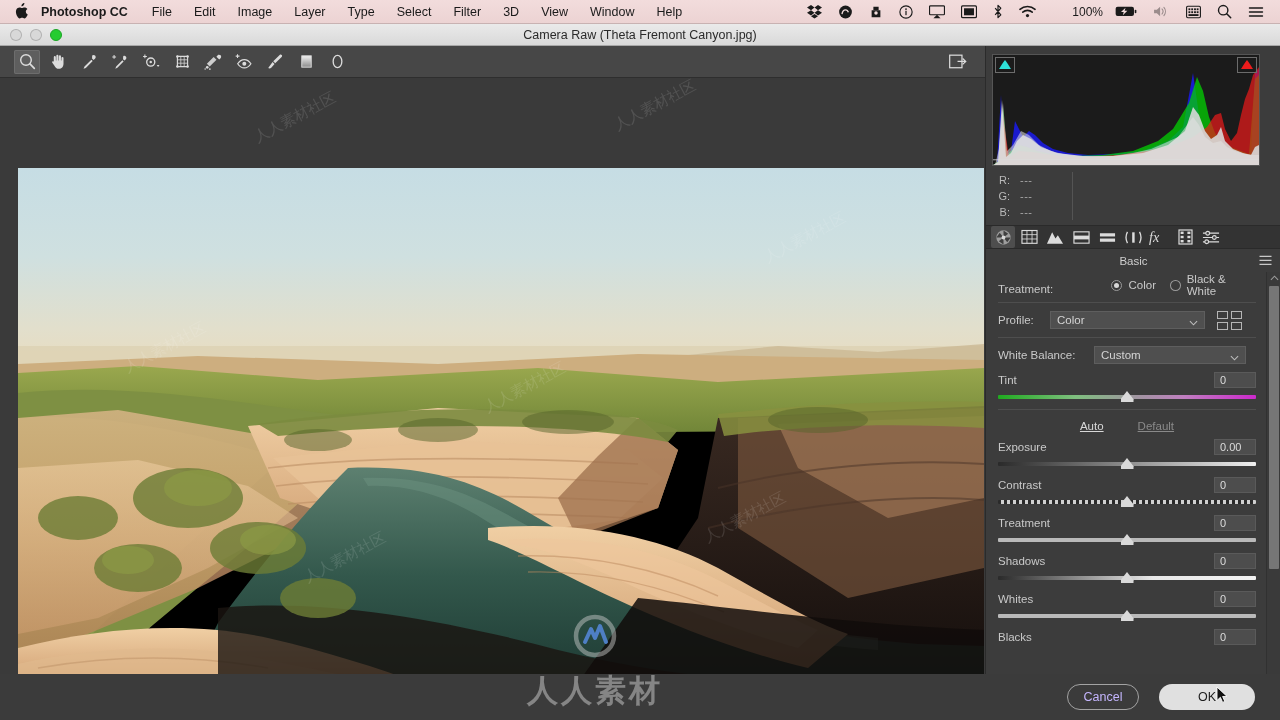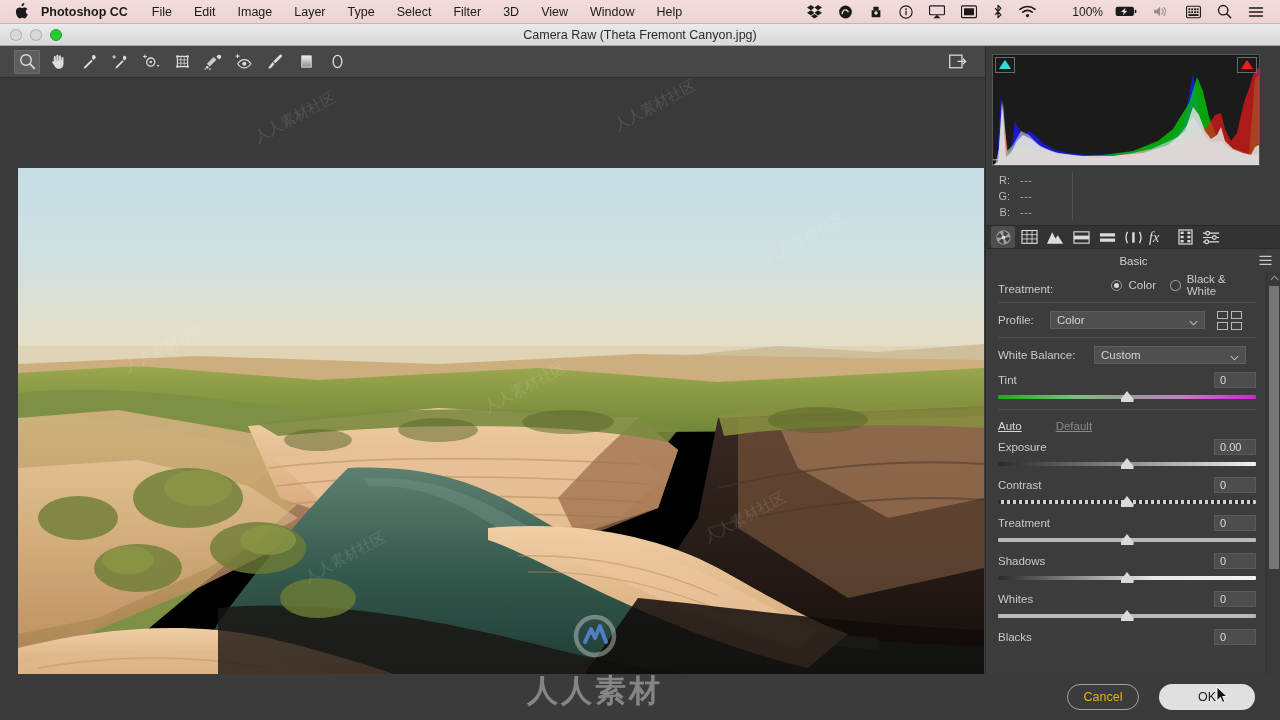--- a/index.html
+++ b/index.html
@@ -180,21 +180,21 @@
   .bar.tint { background:linear-gradient(to right,#1faa1f 0%,#7fbf7f 30%,#9a9a9a 50%,#c07fc0 72%,#cc29cc 100%); }
   .bar.grey { background:#b9b9b9; }
   .bar.expo { background:linear-gradient(to right,#2a2a2a 0%,#f0f0f0 100%); }
   .bar.contr { background:repeating-linear-gradient(to right,#2a2a2a 0 3px,#d0d0d0 3px 6px); }
   .bar.shad { background:linear-gradient(to right,#2a2a2a 0%,#e8e8e8 60%,#f2f2f2 100%); }
   .thumb {
     position:absolute; top:0; width:13px; height:11px; margin-left:-6.5px;
     background:#d9d9d9;
     clip-path:polygon(50% 0%, 100% 75%, 100% 100%, 0% 100%, 0% 75%);
   }
-  .autodef { display:flex; gap:34px; height:20px; align-items:center; }
+  .autodef { display:flex; justify-content:center; gap:34px; height:20px; align-items:center; }
   .link { font-size:11.5px; text-decoration:underline; }
   .link.auto { color:#d8d8d8; }
   .link.def { color:#8a8a8a; }
 
   
   .pscroll {
     position:absolute; top:226px; right:0; width:14px; height:420px;
     background:#3a3a3a; border-left:1px solid #313131;
   }
   .pscroll .up, .pscroll .dn {
@@ -210,21 +210,21 @@
   
   .footer {
     position:absolute; bottom:0; left:0; width:1280px; height:46px;
     background:#3b3b3b;
   }
   .btn {
     position:absolute; bottom:10px; height:26px; border-radius:13px;
     display:flex; align-items:center; justify-content:center;
     font-size:12.5px;
   }
-  .btn.cancel { right:141px; width:72px; background:#3b3b3b; border:1px solid #a3a3a3; color:#eab308; }
+  .btn.cancel { right:141px; width:72px; background:#3b3b3b; border:1px solid #a3a3a3; color:#c4b5fd; }
   .btn.ok { right:25px; width:96px; background:#e0e0e0; color:#1c1c1c; }
 
   .cursor { position:absolute; width:12px; height:18px; pointer-events:none; }
 
   
   .wm {
     position:absolute; color:rgba(255,255,255,.12); font-size:15px;
     pointer-events:none; user-select:none;
     transform:rotate(-28deg); white-space:nowrap;
   }

